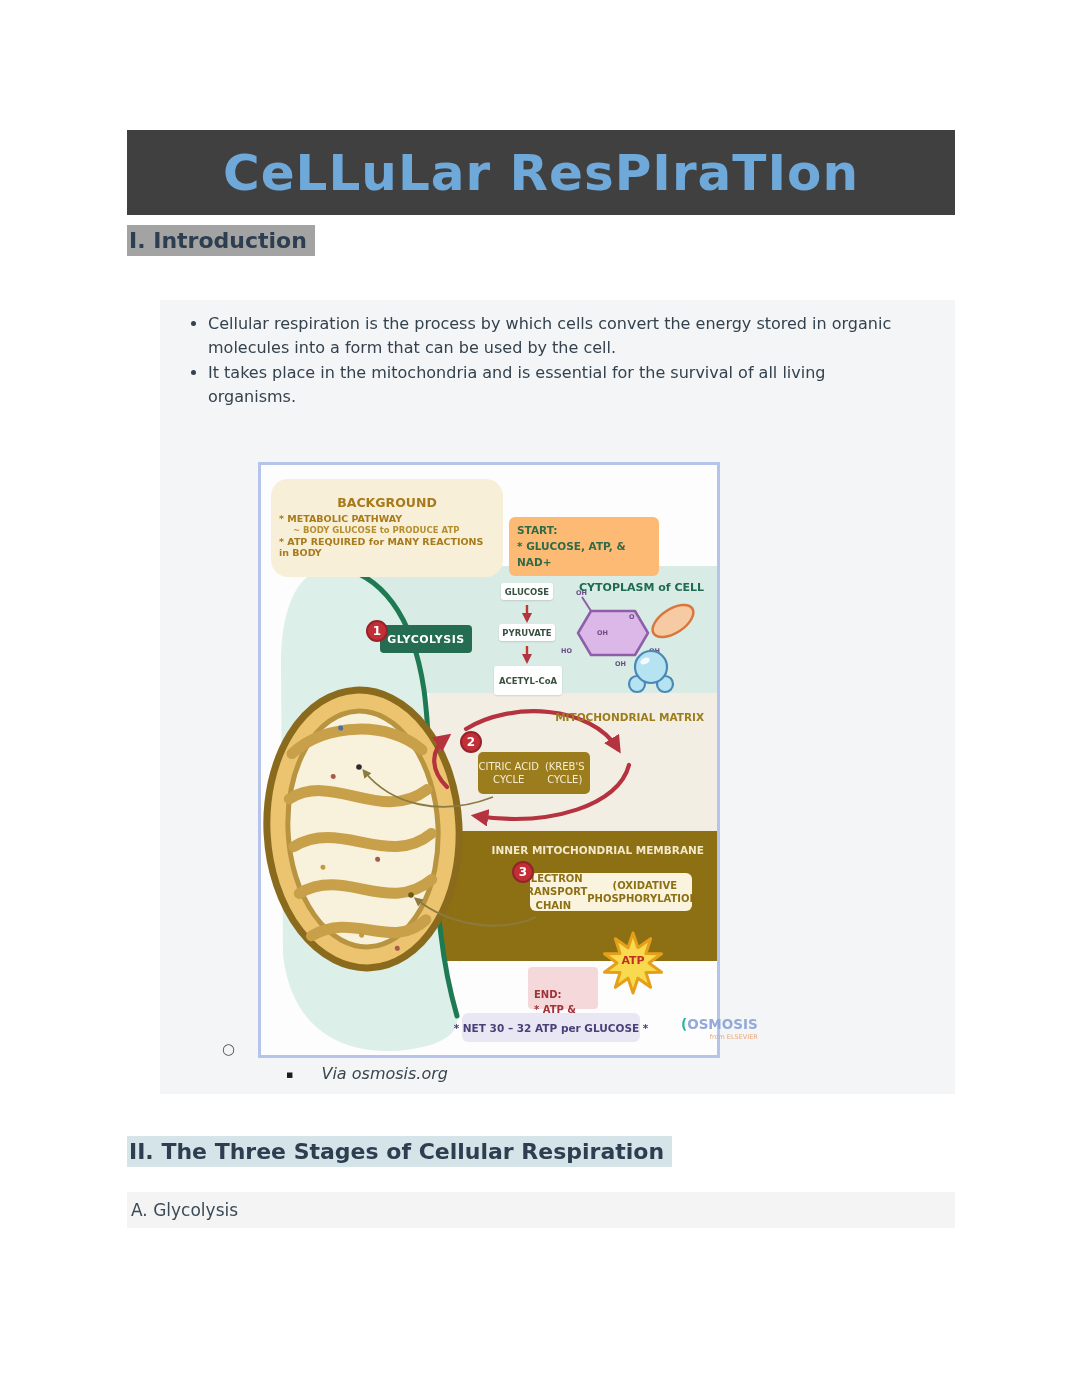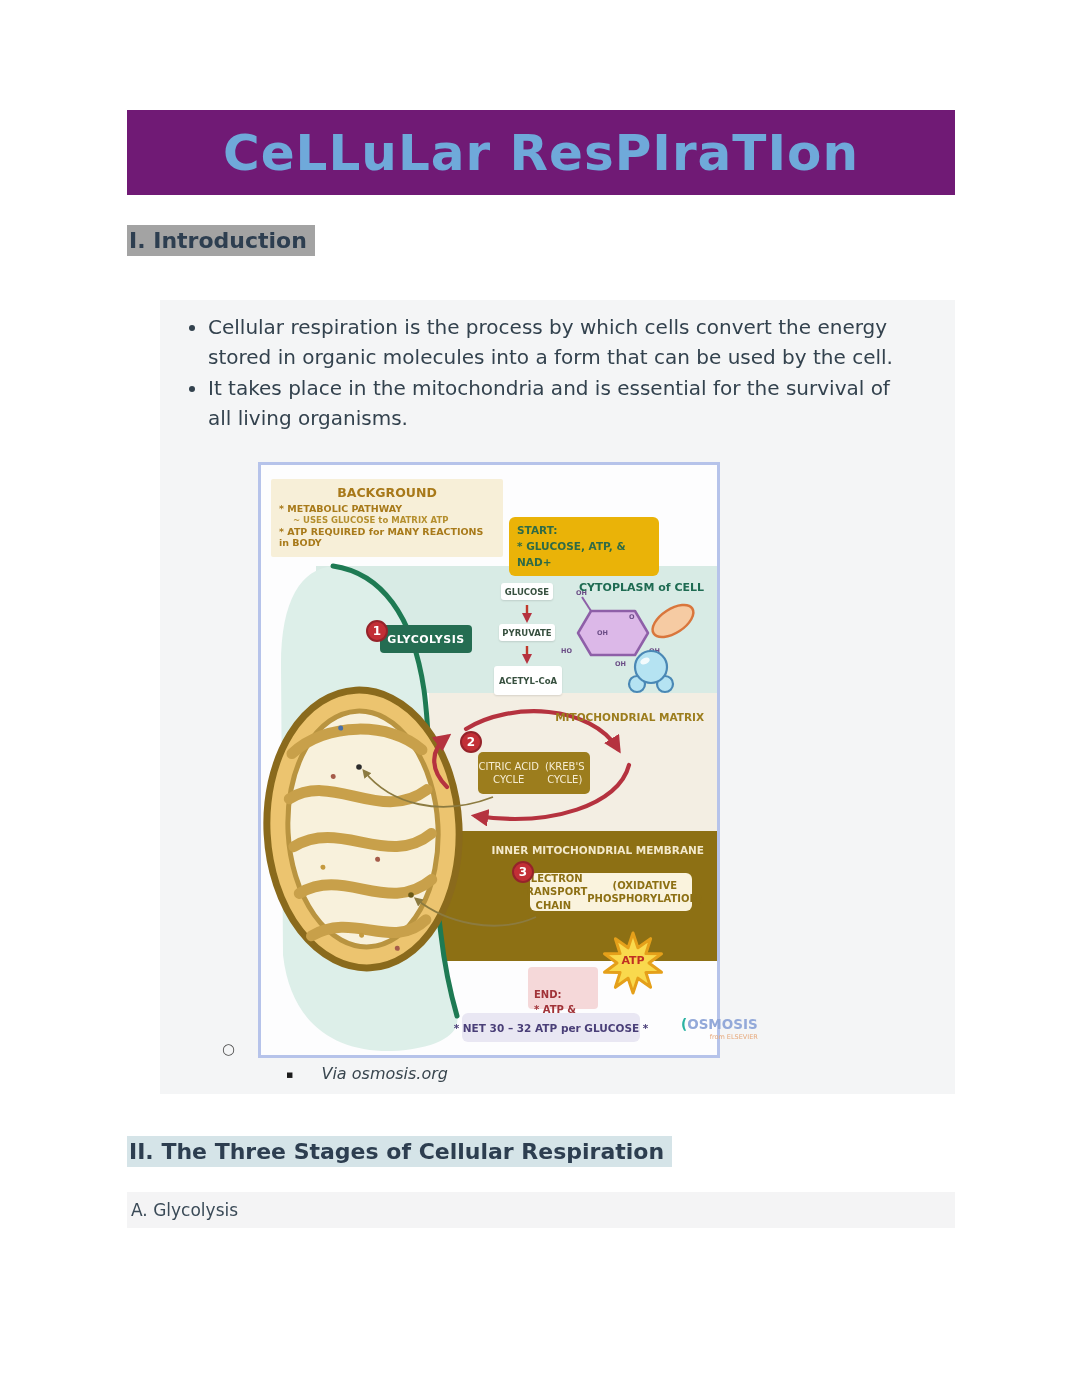--- a/index.html
+++ b/index.html
@@ -1,50 +1,50 @@
 <!DOCTYPE html>
 <html><head>
 <meta charset="utf-8">
 <style>
   html,body{margin:0;padding:0;}
   body{
     width:1080px;height:1397px;position:relative;background:#ffffff;
     font-family:"DejaVu Sans",sans-serif;color:#33424e;overflow:hidden;
   }
   
-  .banner{position:absolute;left:127px;top:110px;width:828px;height:85px;
-    background:#701a75;display:flex;align-items:center;justify-content:center;}
+  .banner{position:absolute;left:127px;top:130px;width:828px;height:85px;
+    background:#404040;display:flex;align-items:center;justify-content:center;}
   .doc-title{font-size:50px;font-weight:bold;color:#6fa9da;letter-spacing:1px;white-space:nowrap;}
   
   .h-sec{position:absolute;left:127px;font-size:22px;font-weight:bold;color:#2d3e50;}
   .h-sec .hl{background:#a3a3a3;padding:3px 8px 3px 2px;}
   .h-intro{top:228px;}
   .h-stages{top:1139px;}
   .h-stages .hl{background:#d5e4e8;}
   .a-strip{position:absolute;left:127px;top:1192px;width:828px;height:36px;background:#f4f4f5;
     display:flex;align-items:center;font-size:17px;color:#3a4a57;padding-left:4px;box-sizing:border-box;}
   
   .content{position:absolute;left:160px;top:300px;width:795px;height:794px;background:#f4f5f6;}
-  ul.bullets{margin:12px 0 0 0;padding:0 40px 0 48px;font-size:20px;line-height:1.5;color:#33424e;}
+  ul.bullets{margin:12px 0 0 0;padding:0 40px 0 48px;font-size:16px;line-height:1.5;color:#33424e;}
   ul.bullets li{margin-bottom:1px;}
   .img-marker{position:absolute;left:62px;top:740px;font-size:15px;color:#4a4a4a;}
   .caption{position:absolute;left:126px;top:764px;font-size:16px;font-style:italic;color:#39464f;}
   .caption .sq{font-style:normal;font-size:11px;color:#1c1c1c;margin-right:28px;vertical-align:1px;}
   
   .img-wrap{position:absolute;left:98px;top:162px;width:456px;height:590px;
     border:3px solid #b6c3ea;background:#fdfdfe;}
   .img-wrap .abs{position:absolute;box-sizing:border-box;}
   svg.layer{position:absolute;left:0;top:0;}
   
-  .bg-box{left:10px;top:14px;width:232px;height:78px;background:#f7efd8;border-radius:2px;
-    color:#a87a1a;padding:6px 8px;}
+  .bg-box{left:10px;top:14px;width:232px;height:98px;background:#f7efd8;border-radius:17px;
+    color:#a87a1a;padding:16px 8px;}
   .bg-box .t{font-size:12.5px;font-weight:bold;text-align:center;color:#a8791a;margin-bottom:3px;}
   .bg-box .l1,.bg-box .l3{font-size:9.5px;font-weight:bold;}
   .bg-box .l2{font-size:8.5px;font-weight:bold;color:#b58f2e;margin-left:14px;margin-top:1px;margin-bottom:1px;}
-  .start-box{left:248px;top:52px;width:150px;background:#eab308;border-radius:6px;color:#2f6b46;
+  .start-box{left:248px;top:52px;width:150px;background:#fdba74;border-radius:6px;color:#2f6b46;
     padding:6px 8px;font-size:10.5px;font-weight:bold;line-height:1.5;}
   .zone-label{font-weight:bold;white-space:nowrap;}
   .lab-cyto{right:13px;top:116px;color:#1e6b52;font-size:11px;}
   .lab-matrix{right:13px;top:246px;color:#9c7d1d;font-size:10.5px;}
   .lab-membrane{right:13px;top:379px;color:#f3e9cc;font-size:10.5px;}
   .chain-box{background:#ffffff;border-radius:3px;font-size:8.5px;font-weight:bold;color:#37503f;
     display:flex;align-items:center;justify-content:center;box-shadow:0 1px 2px rgba(0,0,0,.12);}
   .cb-glucose{left:240px;top:118px;width:52px;height:17px;}
   .cb-pyruvate{left:238px;top:159px;width:56px;height:17px;}
   .cb-acetyl{left:233px;top:201px;width:68px;height:29px;}
@@ -163,21 +163,21 @@
         <circle cx="390" cy="202" r="16" fill="#b5e3f2" stroke="#4a88b5" stroke-width="2.2"></circle>
         <ellipse cx="384" cy="196" rx="5" ry="3" transform="rotate(-25 384 196)" fill="#ffffff" opacity="0.85"></ellipse>
       </g>
 
       <polygon points="372,468 376.9,482.8 389.6,473.7 384.9,488.6 400.5,488.7 388,498 400.5,507.3 384.9,507.4 389.6,522.3 376.9,513.2 372,528 367.1,513.2 354.4,522.3 359.1,507.4 343.5,507.3 356,498 343.5,488.7 359.1,488.6 354.4,473.7 367.1,482.8" fill="#f9d94d" stroke="#e5a01a" stroke-width="3" stroke-linejoin="round"></polygon>
     </svg>
 
     <div class="abs bg-box">
       <div class="t">BACKGROUND</div>
       <div class="l1">* METABOLIC PATHWAY</div>
-      <div class="l2">~ USES GLUCOSE to MATRIX ATP</div>
+      <div class="l2">~ BODY GLUCOSE to PRODUCE ATP</div>
       <div class="l3">* ATP REQUIRED for MANY REACTIONS in BODY</div>
     </div>
 
     <div class="abs start-box">
       <div>START:</div>
       <div>* GLUCOSE, ATP, &amp; NAD+</div>
     </div>
 
     <div class="abs zone-label lab-cyto">CYTOPLASM of CELL</div>
     <div class="abs zone-label lab-matrix">MITOCHONDRIAL MATRIX</div>

